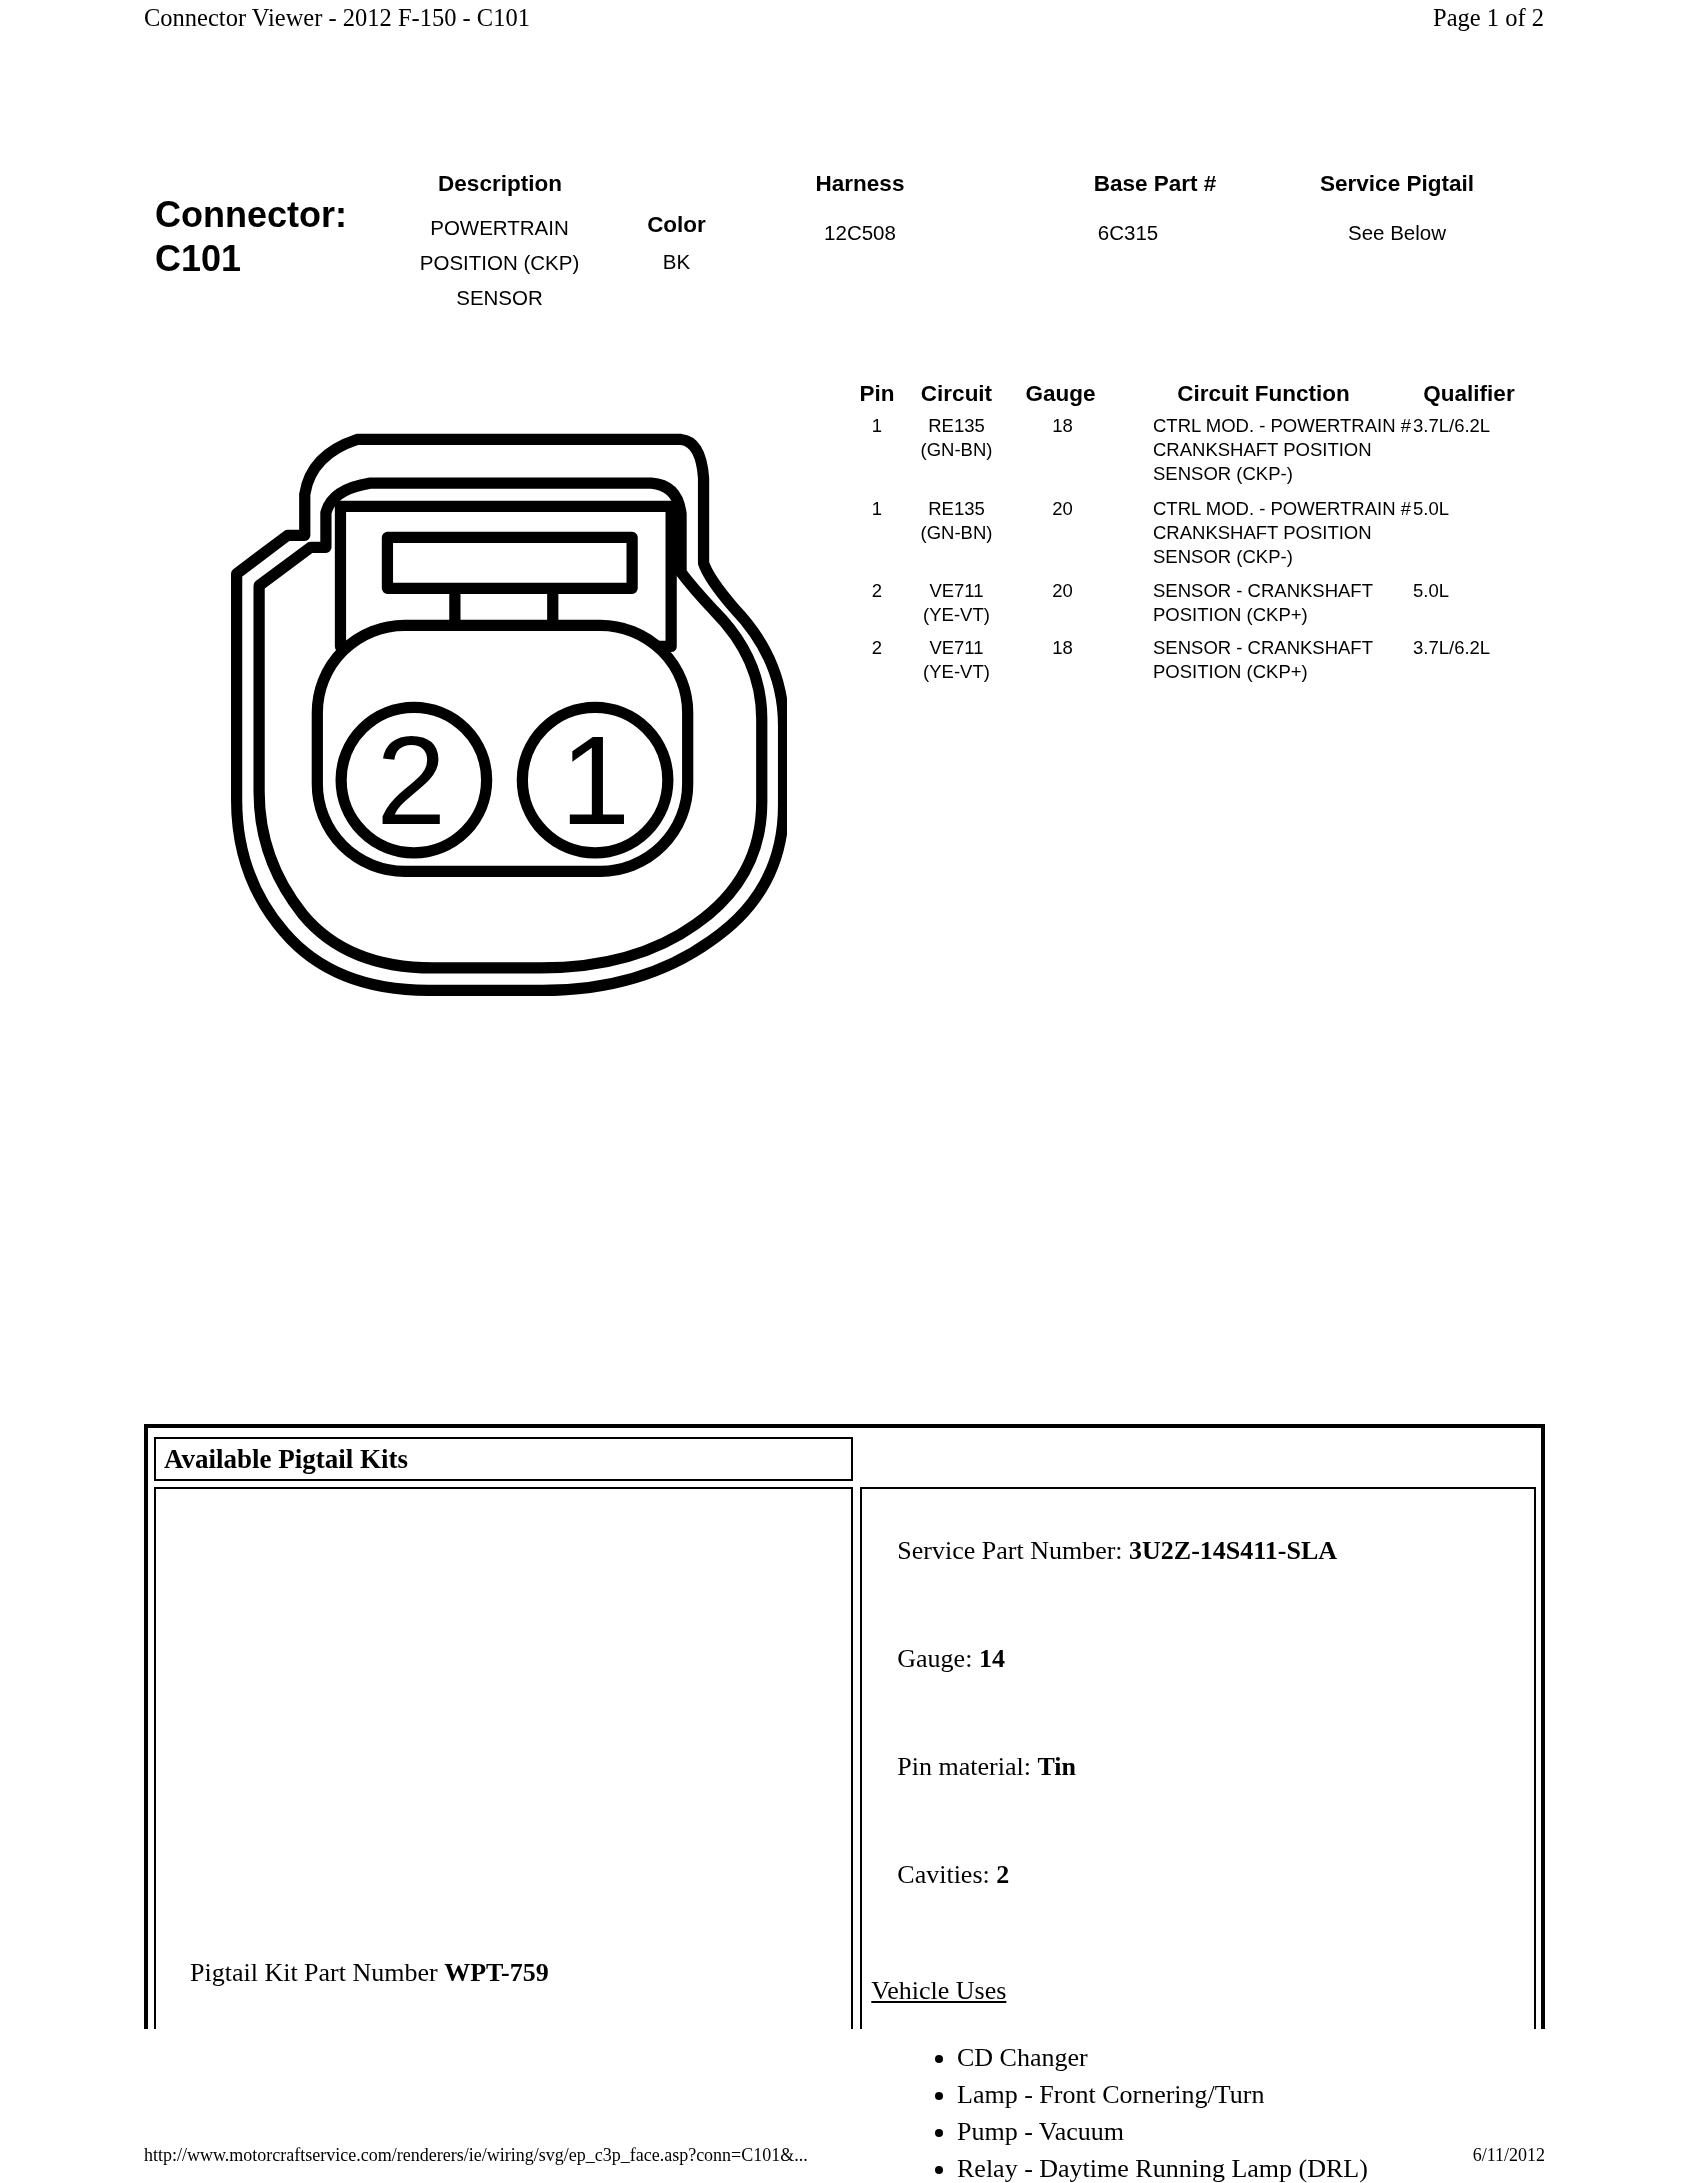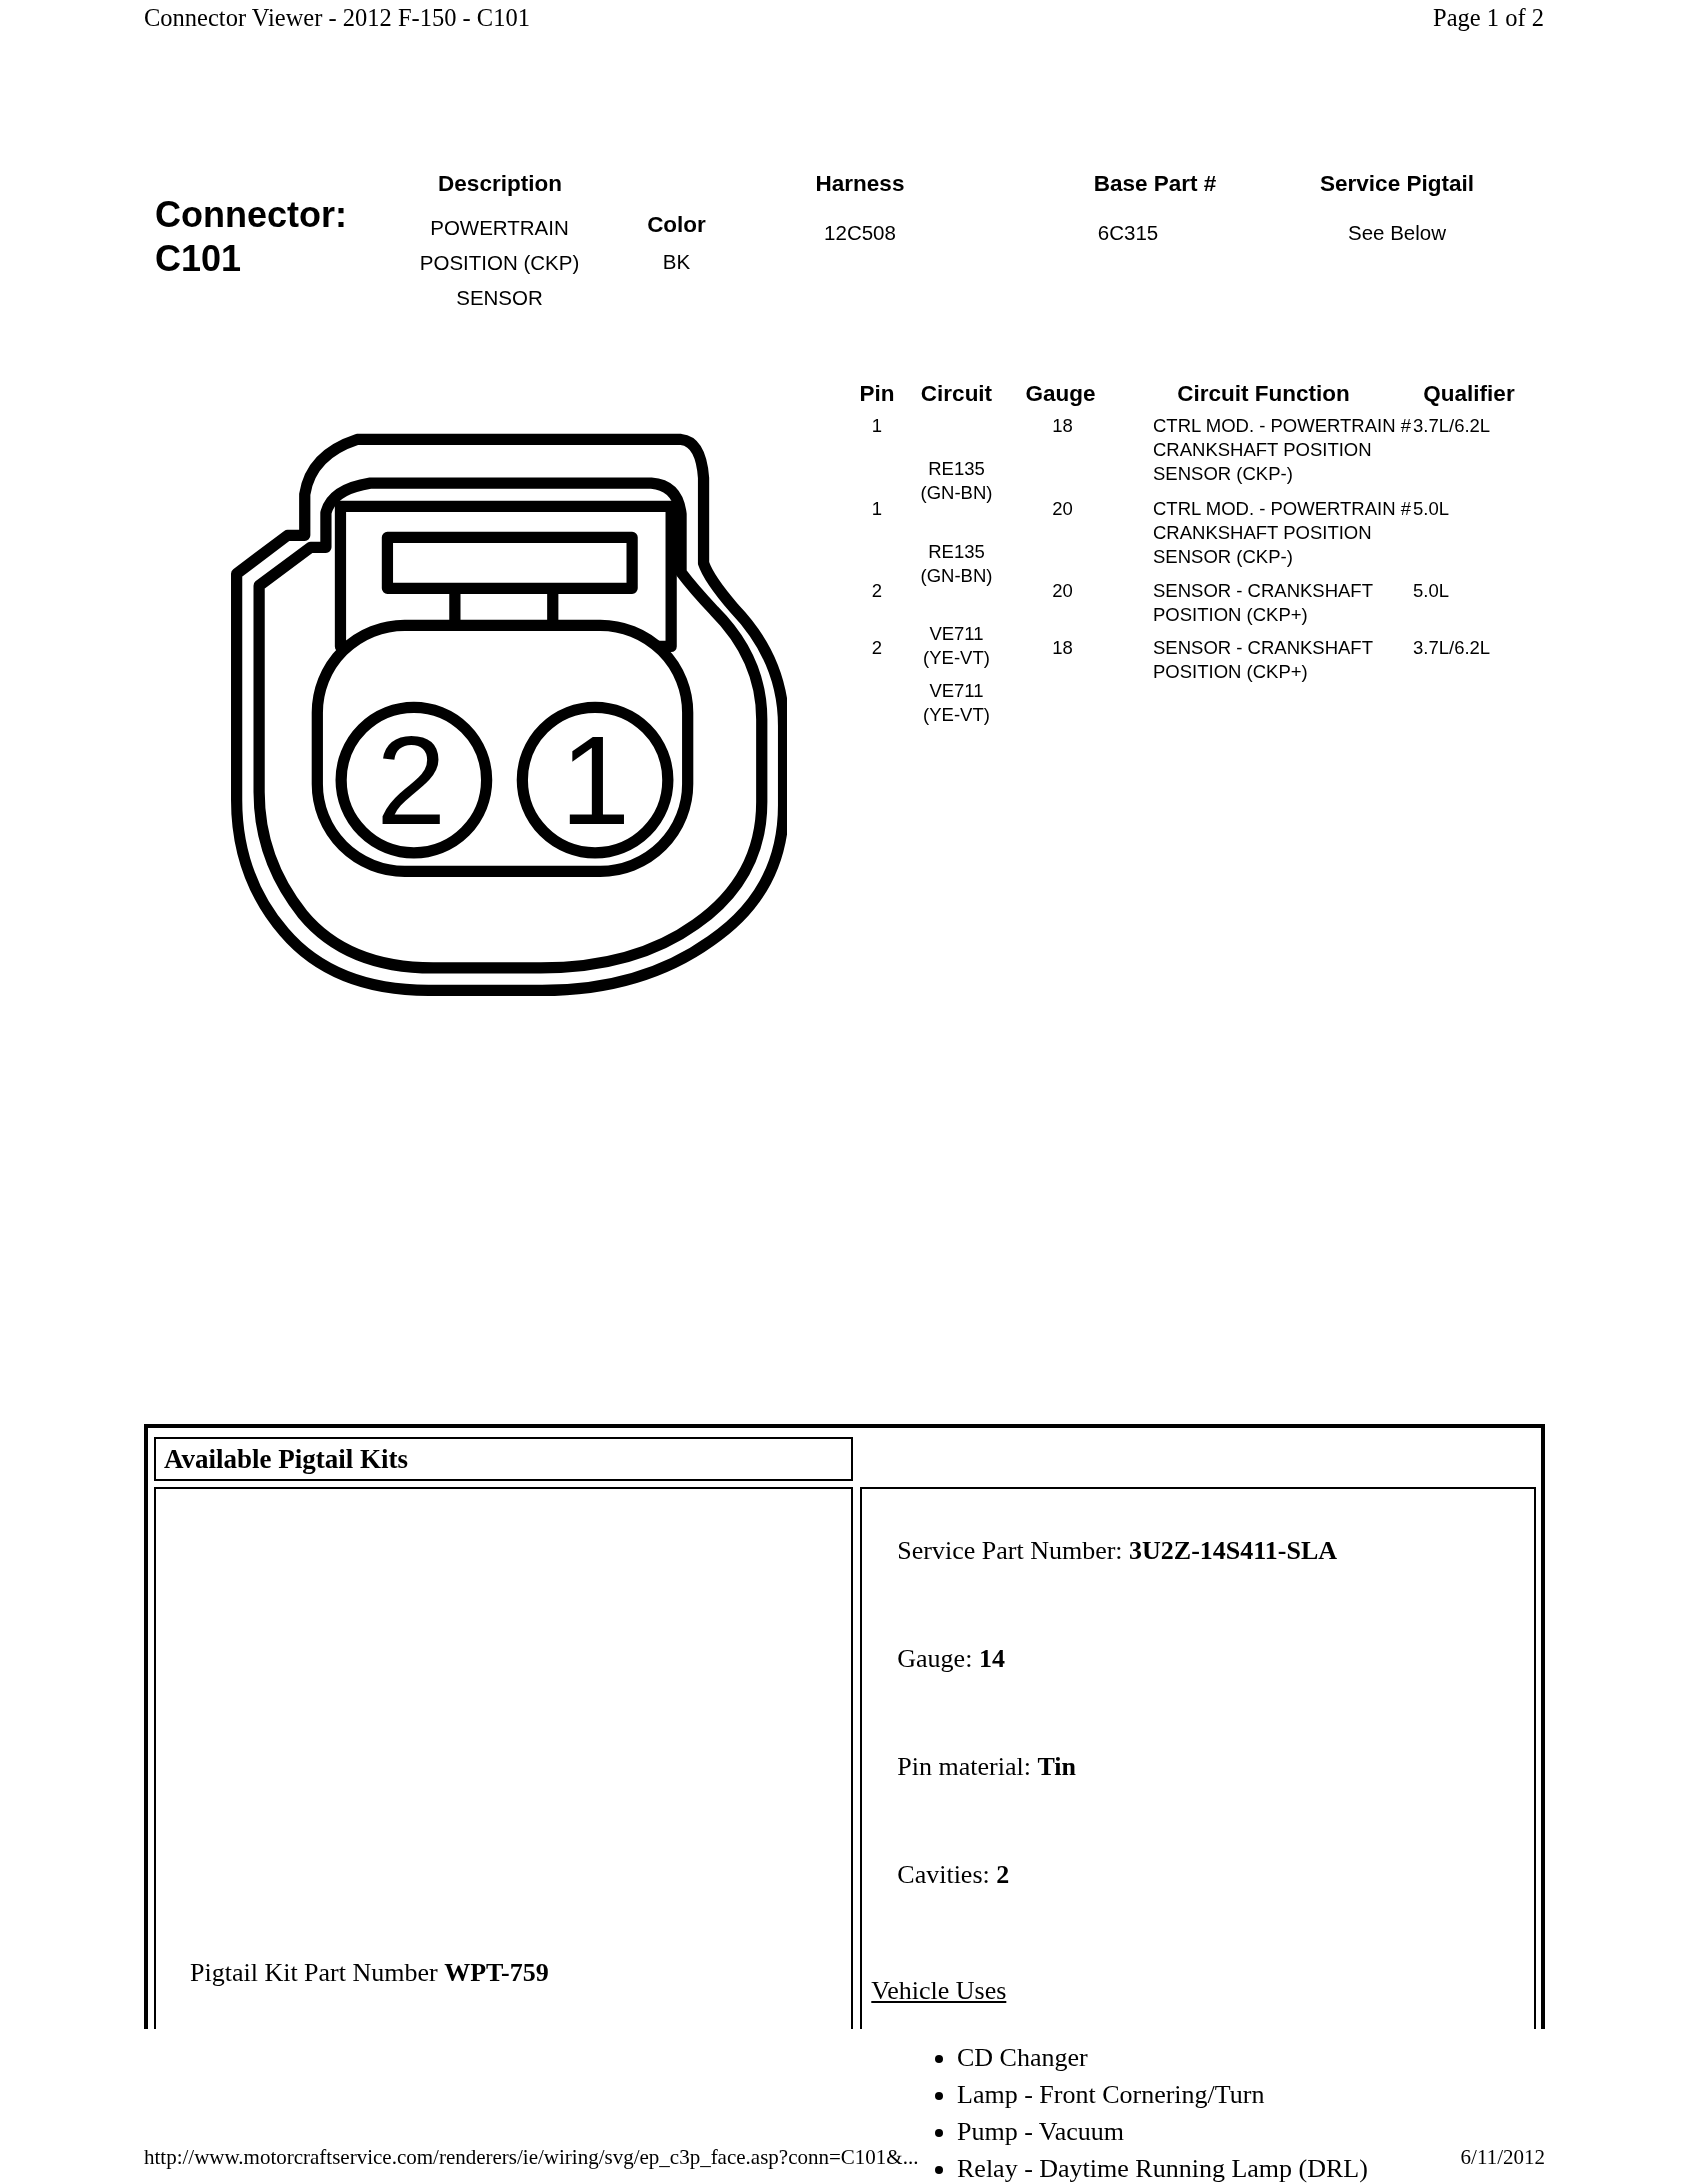--- a/index.html
+++ b/index.html
@@ -9,21 +9,21 @@
   .serif { font-family:"Liberation Serif","DejaVu Serif",serif; }
   .sans  { font-family:"Liberation Sans","DejaVu Sans",sans-serif; }
   .b { font-weight:bold; }
   .ctr { text-align:center; }
   .prel { white-space:pre-line; }
 
   
   #doc-header { left:144px; top:4px; width:1400px; display:flex; justify-content:space-between;
                 font-size:24.5px; }
   #doc-footer { left:144px; top:2145px; width:1401px; display:flex; justify-content:space-between;
-                font-size:21px; }
+                font-size:18px; }
 
   
   #conn-label { left:155px; top:193px; font-size:36px; font-weight:bold; line-height:44px; }
   .info-lbl { font-size:22.5px; font-weight:bold; }
   .info-val { font-size:20.5px; }
   #desc-label   { left:397px;  top:171px; width:206px; }
   #desc-value   { left:374px;  top:210px; width:251px; line-height:35px; }
   #color-label  { left:625px;  top:212px; width:103px; }
   #color-value  { left:625px;  top:250px; width:103px; }
   #harness-label{ left:758px; top:171px; width:204px; }
@@ -38,21 +38,21 @@
   #pin-table .hcell { position:absolute; top:0; font-size:22.5px; font-weight:bold; text-align:center; }
   .h-pin     { left:0;     width:60px; }
   .h-circuit { left:61px;  width:97px; }
   .h-gauge   { left:169px; width:89px; }
   .h-func    { left:284px; width:265px; }
   .h-qual    { left:548px; width:148px; }
   .pt-row { position:absolute; left:0; width:715px; font-size:18.5px; line-height:24px; }
   .pt-row span { position:absolute; top:0; display:block; }
   .r1 { top:33px; } .r2 { top:116px; } .r3 { top:198px; } .r4 { top:255px; }
   .c-pin     { left:0;     width:60px;  text-align:center; }
-  .c-circuit { left:61px;  width:97px; text-align:center; white-space:pre-line;margin-top:43px; }
+  .c-circuit { left:61px;  width:97px; text-align:center; white-space:pre-line; }
   .c-gauge   { left:171px; width:89px; text-align:center; }
   .c-func    { left:306px; width:265px; white-space:pre-line; }
   .c-qual    { left:566px; width:146px; }
 
   
   #diagram { left:218px; top:415px; width:569px; height:582px; }
 
   
   #pigtail-outer { left:144px; top:1424px; width:1401px; height:605px;
                    border:4px solid #000; border-bottom:none; }

